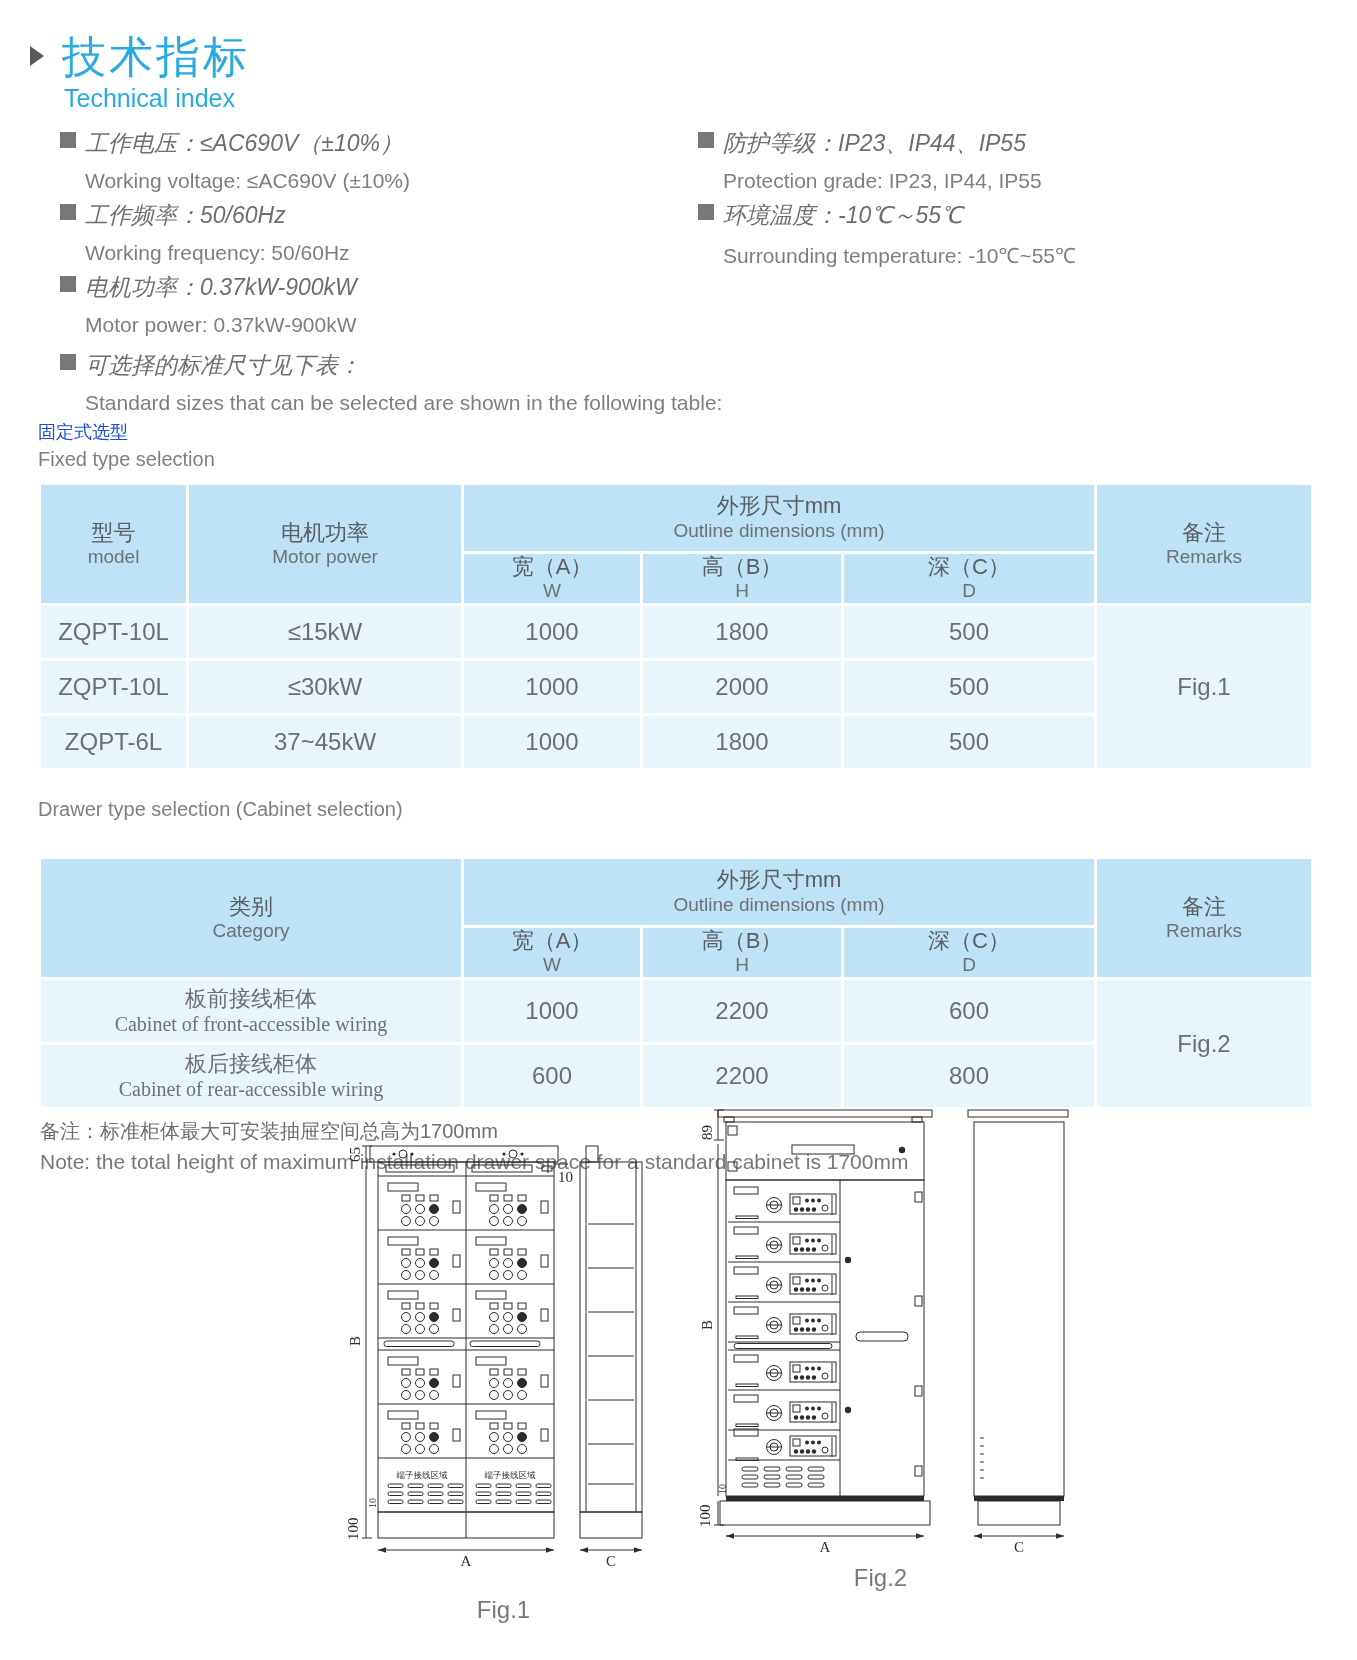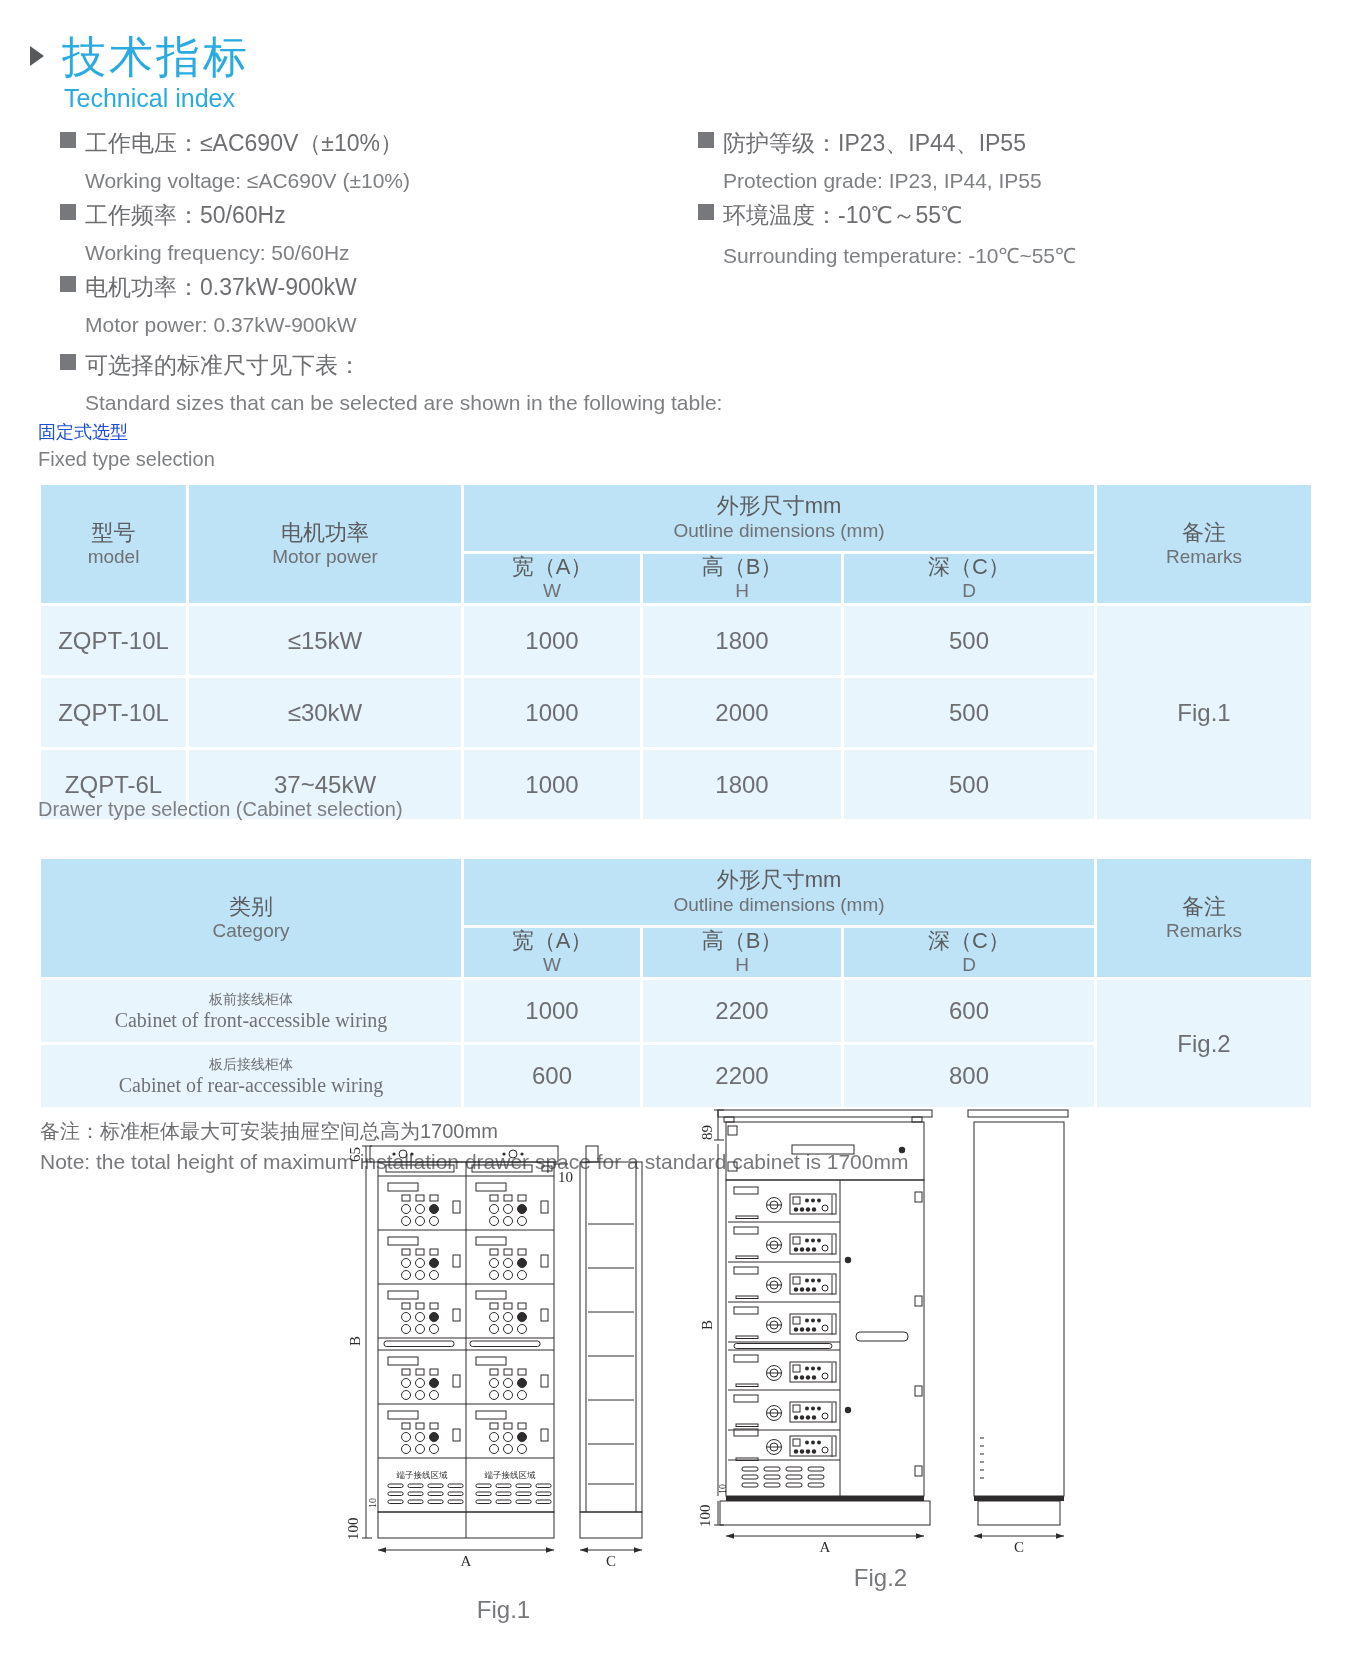--- a/index.html
+++ b/index.html
@@ -7,41 +7,41 @@
         font-family:"Liberation Sans",sans-serif;overflow:hidden;}
 
   
   .hdr-arrow{position:absolute;left:30px;top:46px;width:0;height:0;
     border-left:14px solid #58595B;border-top:10px solid transparent;border-bottom:10px solid transparent;}
   .title-zh{position:absolute;left:62px;top:28px;font-size:44px;color:#29ABE2;letter-spacing:3px;}
   .title-en{position:absolute;left:64px;top:84px;font-size:25px;color:#29ABE2;}
 
   
   .spec{position:absolute;}
-  .spec .zh{display:flex;align-items:flex-start;gap:9px;font-size:23px;color:#6D6E71;}
+  .spec .zh{display:flex;align-items:flex-start;gap:9px;font-size:23px;color:#6D6E71;font-style:italic;}
   .sq{width:16px;height:16px;background:#77787B;margin-top:4px;flex:none;}
   .spec .en{font-size:21px;color:#7D7F82;margin:10px 0 0 25px;}
 
   
   .seclbl{position:absolute;left:38px;}
   .seclbl .zh{font-size:18px;color:#1d4ed8;}
   .seclbl .en{font-size:20px;color:#7D7F82;margin-top:4px;}
 
   
   table.tbl{position:absolute;left:38px;border-collapse:separate;border-spacing:3px;
     table-layout:fixed;width:1276px;}
   table.tbl th{background:#BEE3F6;font-weight:normal;color:#5B5D60;text-align:center;vertical-align:middle;padding:0;}
   table.tbl td{background:#E9F5FC;color:#6D6E71;text-align:center;vertical-align:middle;padding:0;}
   .h-zh{font-size:22px;line-height:1.2;}
   .h-en{font-size:19px;line-height:1.2;color:#6F7174;}
   .val{font-size:24px;}
-  .c-zh{font-size:14px;line-height:1.2;}
+  .c-zh{font-size:22px;line-height:1.2;}
   .c-en{font-size:20px;line-height:1.2;color:#6F7174;font-family:Liberation Serif, serif;}
   tr.hr1{height:66px;} tr.hr2{height:46px;}
-  tr.br1{height:69px;} tr.br2{height:62px;}
+  tr.br1{height:52px;} tr.br2{height:62px;}
   .t1{top:482px;} .t2{top:856px;}
 
   
   .note-zh{position:absolute;left:40px;top:1118px;font-size:20px;color:#6D6E71;}
   .note-en{position:absolute;left:40px;top:1150px;font-size:21px;color:#77787B;}
 
   
   .fig{position:absolute;}
   .fig .caption{text-align:center;font-size:24px;color:#77787B;margin-top:4px;}
   .fig1{left:336px;top:1136px;width:335px;}

